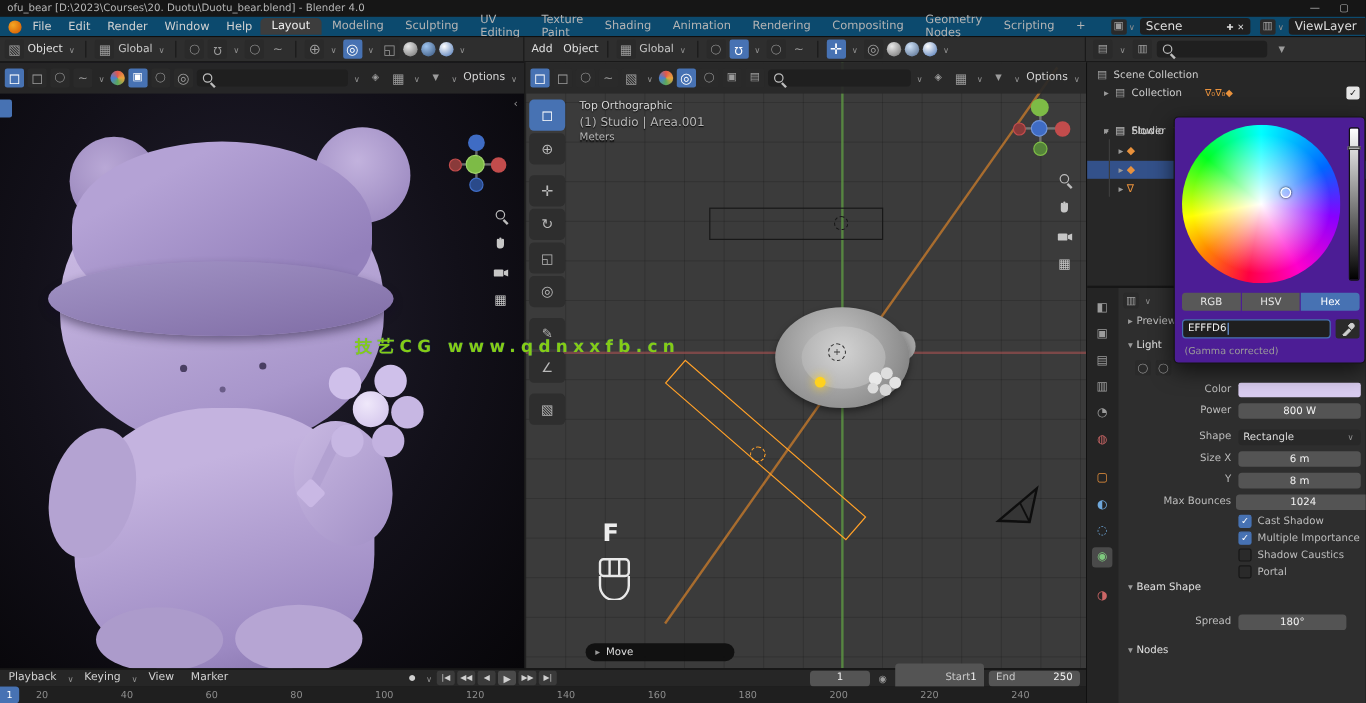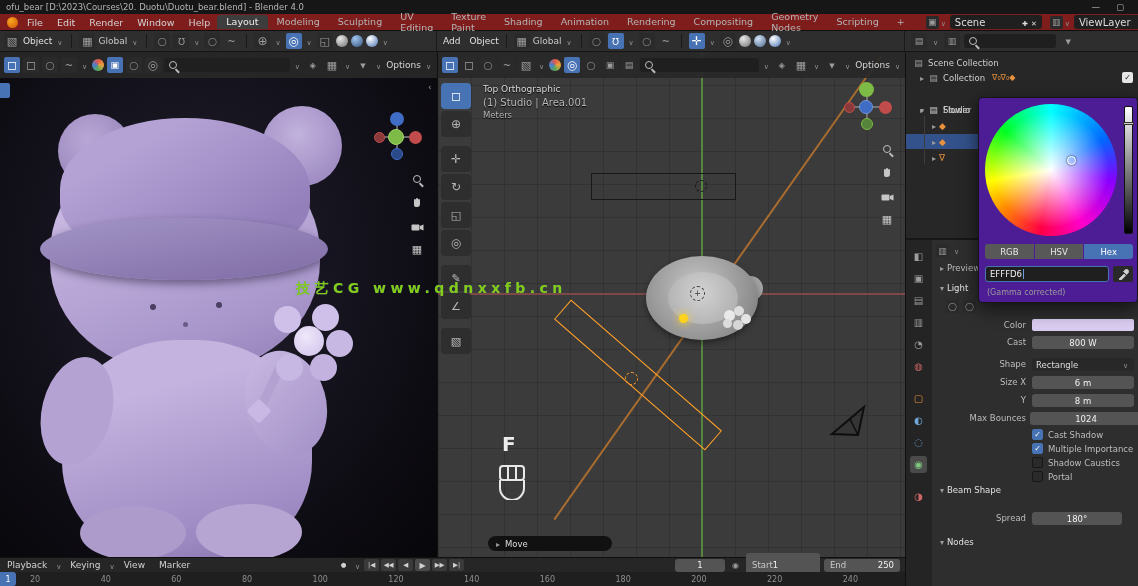--- a/index.html
+++ b/index.html
@@ -57,21 +57,21 @@
   .g-annot::after{content:"✎";font-size:11px}
   .g-meas::after{content:"∠";font-size:11px}
   .g-cube::after{content:"▧";font-size:11px}
   
   .gz-dot{position:absolute;border-radius:50%}
   .gz-line{position:absolute;background:#8f8f8f;opacity:.7}
   .sicon{position:absolute;width:18px;height:18px;display:flex;align-items:center;justify-content:center;color:#c6c6c6}
   
   #titlebar{left:0;top:0;width:1138px;height:14px;background:#161616;color:#b5b5b5;
     font-size:8.5px;display:flex;align-items:center;padding:0 6px}
-  #menubar{left:0;top:14px;width:1138px;height:17px;background:#7f1d1d;display:flex;align-items:center;
+  #menubar{left:0;top:14px;width:1138px;height:17px;background:#0c4a6e;display:flex;align-items:center;
     border-bottom:1px solid #0f0f0f}
   .menu-item{padding:0 7px;font-size:9.5px;color:#d2d2d2}
   .wtab{padding:1px 9px 2px;font-size:9.5px;color:#b4b4b4;border-radius:4px 4px 0 0}
   .wtab.active{background:#3d3d3d;color:#efefef}
   #toolrow{left:0;top:31px;width:1138px;height:21px;background:#2e2e2e;border-bottom:1px solid #141414;display:flex}
   .vph2{position:absolute;height:26px;display:flex;align-items:center;gap:3px;padding:0 4px}
   
   #vp-left{left:0;top:52px;width:437px;height:505px;background:
      radial-gradient(ellipse at 46% 42%, #232030 0%, #121019 55%, #070609 100%);overflow:hidden}
   #vp-mid{left:437px;top:52px;width:468px;height:505px;background-color:#3b3b3b;overflow:hidden;
@@ -537,21 +537,21 @@
             <span class="g-coll"></span>
           </span>
         <span>Scene Collection</span>
       </div>
       <div class="olrow" style="top:18px;padding-left:14px">
         <span class="tri-r"></span>
         <span class="ib sm flat">
             <span class="g-coll"></span>
           </span>
         <span>Collection</span>
-        <span class="orange" style="font-size:8px;margin-left:4px">∇₀∇₀◆</span>
+        <span class="orange" style="font-size:8px;margin-left:16px">∇₀∇₀◆</span>
         <span class="wcheck" style="margin-left:auto;margin-right:6px">✓</span>
       </div>
       <div class="olrow" style="top:50px;padding-left:14px">
         <span class="tri-r"></span>
         <span class="ib sm flat">
             <span class="g-coll"></span>
           </span>
         <span>Flower</span>
         <span class="orange" style="font-size:8px;margin-left:4px">∇₃</span>
         <span class="wcheck" style="margin-left:auto;margin-right:6px">✓</span>
@@ -614,21 +614,21 @@
             <span class="g-circ"></span>
           </span>
         <span class="ib sm">
             <span class="g-circ"></span>
           </span>
       </div>
 
       <span class="lbl abs" style="left:20px;top:80px;width:100px">Color</span>
       <div class="abs" style="left:126px;top:79px;width:102px;height:12px;background:#d9ccf0;border-radius:2px"></div>
 
-      <span class="lbl abs" style="left:20px;top:97px;width:100px">Cast</span>
+      <span class="lbl abs" style="left:20px;top:97px;width:100px">Power</span>
       <div class="val abs" style="left:126px;top:96px;width:102px">800 W</div>
 
       <span class="lbl abs" style="left:20px;top:119px;width:100px">Shape</span>
       <div class="drop abs" style="left:126px;top:118px;width:102px">
         <span>Rectangle</span>
           <span class="car"></span>
       </div>
 
       <span class="lbl abs" style="left:20px;top:137px;width:100px">Size X</span>
       <div class="val abs" style="left:126px;top:136px;width:102px">6 m</div>
@@ -706,21 +706,21 @@
       <span class="pbtn">|◀</span>
       <span class="pbtn">◀◀</span>
       <span class="pbtn">◀</span>
       <span class="pbtn play">▶</span>
       <span class="pbtn">▶▶</span>
       <span class="pbtn">▶|</span>
     </div>
     <div class="r" style="position:absolute;left:675px;gap:4px">
       <div class="val" style="width:50px">1</div>
       <span class="ib sm flat">◉</span>
-      <div class="val r" style="width:74px;justify-content:flex-start;padding:12px 6px">
+      <div class="val r" style="width:74px;justify-content:flex-end;padding:12px 6px">
         <span style="color:#c9c9c9">Start</span>
         <span>1</span>
       </div>
       <div class="val r" style="width:76px;justify-content:space-between;padding:0 6px">
         <span style="color:#c9c9c9">End</span>
         <span>250</span>
       </div>
     </div>
   </div>
   <div id="ruler" class="abs">

